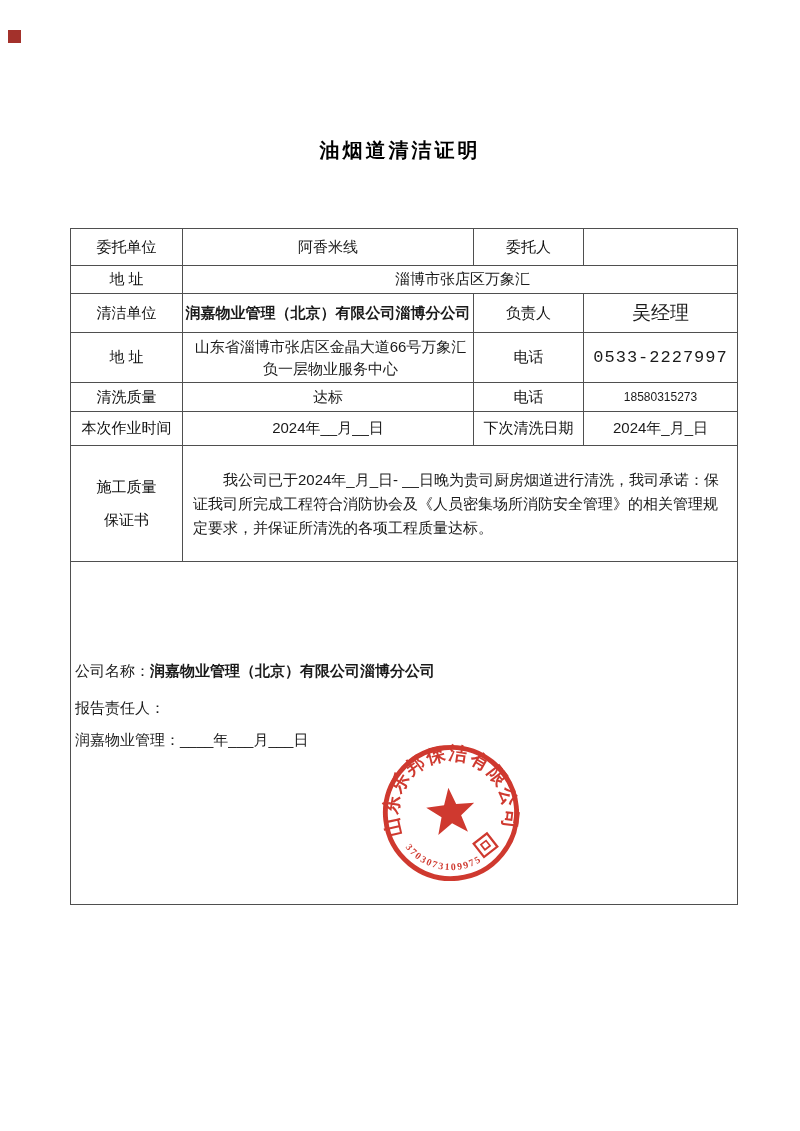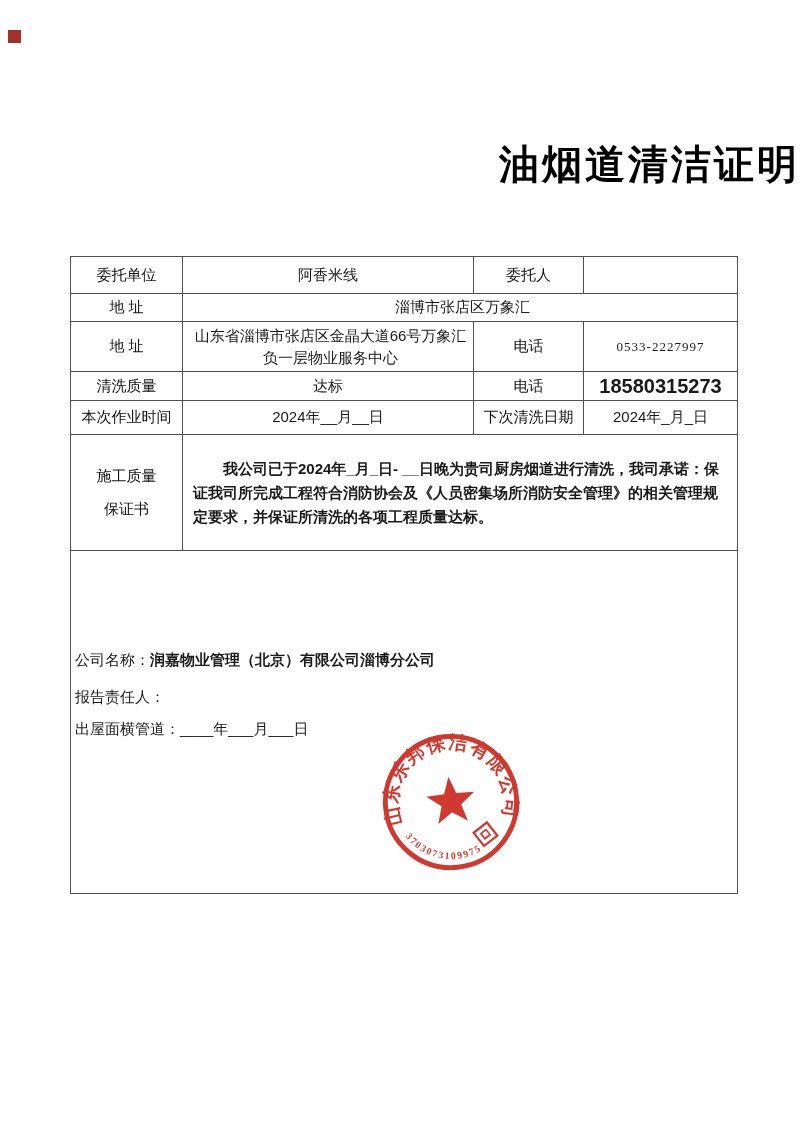--- a/index.html
+++ b/index.html
@@ -11,22 +11,22 @@
     color:#1a1a1a;
     overflow:hidden;
   }
   .corner-marker {
     position:absolute; left:8px; top:30px;
     width:13px; height:13px;
     background:#a3312b;
   }
   .doc-title {
     padding-top:137px;
-    text-align:right;
-    font-size:40px;
+    text-align:center;
+    font-size:20px;
     font-weight:bold;
     letter-spacing:3px;
     color:#000;
   }
   table.info-table {
     border-collapse:collapse;
     table-layout:fixed;
     margin:64px 0 0 70px;
     width:667px;
     font-size:15px;
@@ -35,32 +35,32 @@
     border:1px solid #4f4f4f;
     padding:2px 6px;
     text-align:center;
     vertical-align:middle;
     overflow:hidden;
     word-break:break-all;
   }
   .lbl { color:#111; }
   .left { text-align:center; padding-left:11px !important; }
   .bold { font-weight:bold; }
-  .serif-val { font-family:Liberation Serif, serif; font-size:13px; letter-spacing:1px; }
+  .serif-val { font-family:Liberation Mono, monospace; font-size:17px; letter-spacing:1px; }
   .manager-val { font-size:19px; }
-  .phone-val { font-size:20px;font-weight:bold; }
+  .phone-val { font-size:12px; }
   .two-line span { display:block; margin:5px 0; }
   .para {
     text-align:left !important;
     line-height:1.6;
     padding-left:10px !important;
     padding-right:8px !important;
   }
   .indent1 { text-indent:1em; }
-  .indent2 { text-indent:2em;font-weight:bold; }
+  .indent2 { text-indent:2em; }
   .red-text { color:#e8403a; }
   td.big-cell {
     position:relative;
     vertical-align:top;
     text-align:left;
     padding:100px 8px 0 4px;
   }
   .footer-line { font-size:15px; margin:0 0 18px 0; }
   .footer-line.tight { margin-bottom:13px; }
   .stamp {
@@ -104,20 +104,26 @@
         <tr style="height:37px">
       <td class="lbl">委托单位</td>
       <td>阿香米线</td>
       <td class="lbl">委托人</td>
       <td></td>
     </tr>
     <tr style="height:28px">
       <td class="lbl">地 址</td>
       <td colspan="3" class="left">淄博市张店区万象汇</td>
     </tr>
+    <tr style="height:39px">
+      <td class="lbl">清洁单位</td>
+      <td class="bold" style="padding:2px 1px;">润嘉物业管理（北京）有限公司淄博分公司</td>
+      <td class="lbl">负责人</td>
+      <td class="manager-val">吴经理</td>
+    </tr>
     <tr style="height:50px">
       <td class="lbl">地 址</td>
       <td class="left" style="line-height:1.45;">山东省淄博市张店区金晶大道66号万象汇负一层物业服务中心</td>
       <td class="lbl">电话</td>
       <td class="serif-val">0533-2227997</td>
     </tr>
     <tr style="height:29px">
       <td class="lbl">清洗质量</td>
       <td>达标</td>
       <td class="lbl">电话</td>
@@ -136,21 +142,21 @@
       </td>
       <td colspan="3" class="para indent2">我公司已于2024年_月_日- __日晚为贵司厨房烟道进行清洗，我司承诺：保证我司所完成工程符合消防协会及《人员密集场所消防安全管理》的相关管理规定要求，并保证所清洗的各项工程质量达标。</td>
     </tr>
     <tr style="height:343px">
       <td colspan="4" class="big-cell">
         <p class="footer-line">
           <span>公司名称：</span><span class="bold">润嘉物业管理（北京）有限公司淄博分公司</span>
         </p>
         <p class="footer-line tight">报告责任人：</p>
         <p class="footer-line">
-          <span>出屋面横管道：</span><span>____年___月___日</span>
+          <span>润嘉物业管理：</span><span>____年___月___日</span>
         </p>
 
         <svg class="stamp" viewBox="0 0 160 160" xmlns="http://www.w3.org/2000/svg">
           <defs>
             <path id="arcName" d="M 26.4 99.5 A 57 57 0 1 1 133.6 99.5" fill="none"></path>
             <path id="arcNum" d="M 27.2 110.5 A 61 61 0 0 0 132.8 110.5" fill="none"></path>
           </defs>
           <circle class="seal-ring" cx="80" cy="80" r="70"></circle>
           <text class="seal-name">
             <textPath href="#arcName" startOffset="2">山东乐邦保洁有限公司</textPath>

